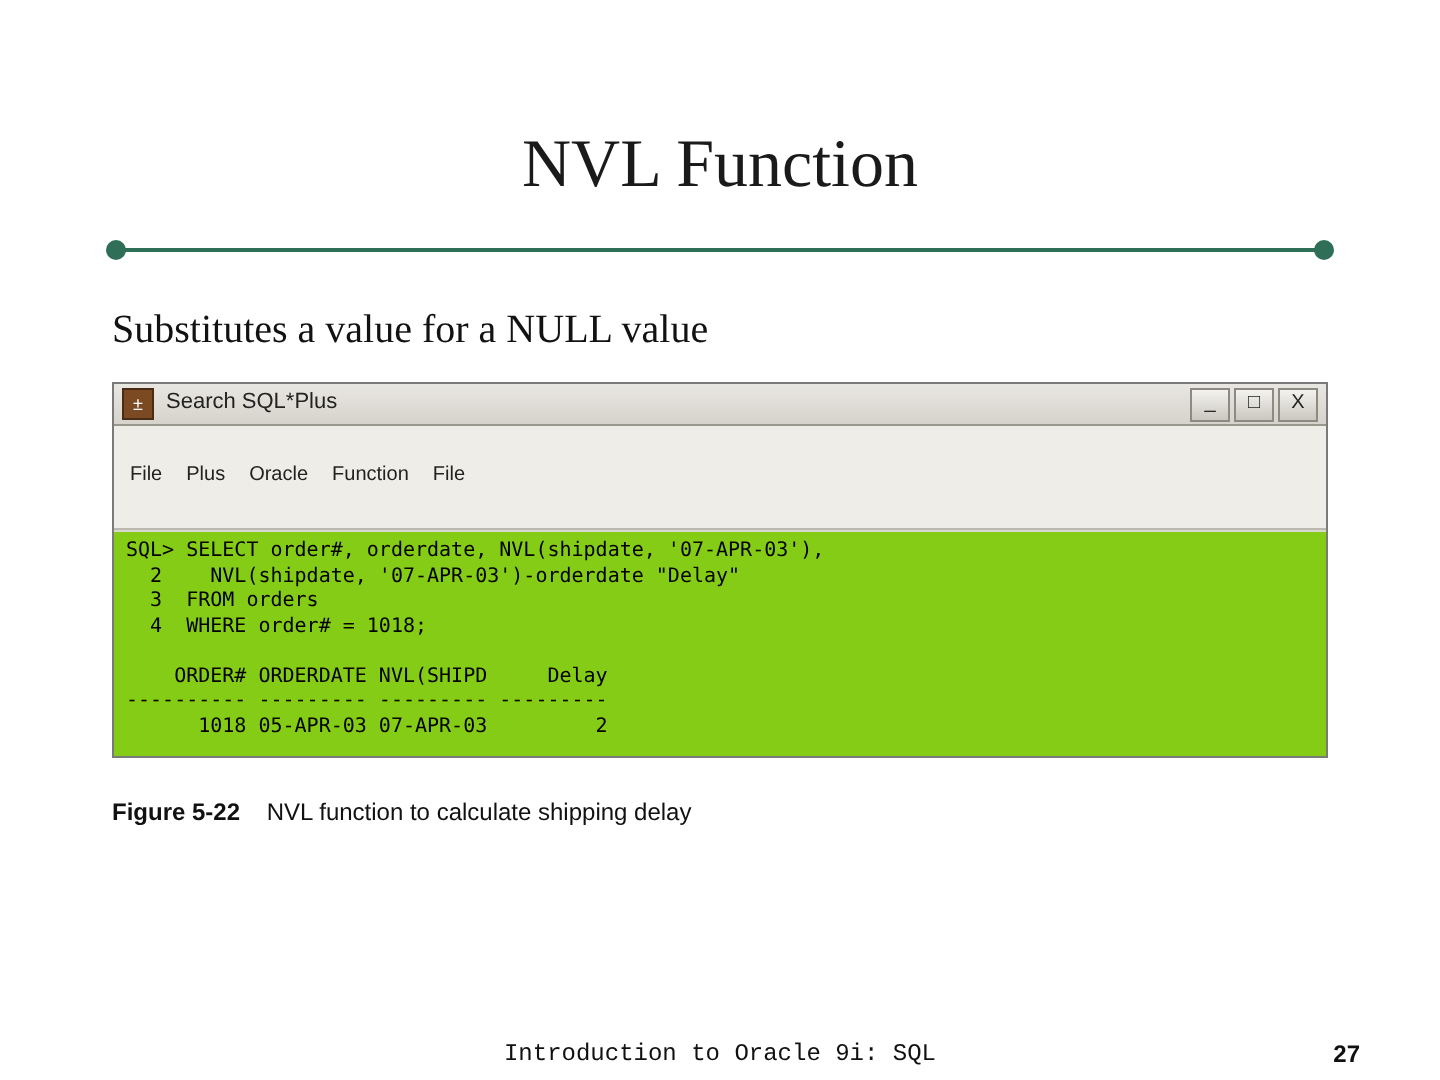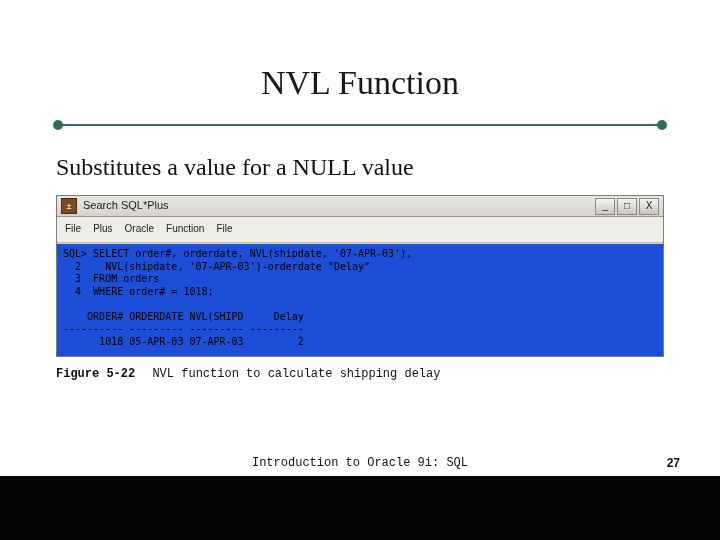--- a/index.html
+++ b/index.html
@@ -7,21 +7,21 @@
     padding: 0;
     width: 720px;
     height: 540px;
     background: #050505;
     font-family: "Times New Roman", Times, serif;
     overflow: hidden;
   }
   .slide {
     position: relative;
     width: 720px;
-    height: 476px;
+    height: 540px;
     background: #ffffff;
     box-sizing: border-box;
   }
   .title {
     text-align: center;
     font-size: 34px;
     color: #1a1a1a;
     padding-top: 64px;
     font-weight: 400;
   }
@@ -39,21 +39,21 @@
   .rule .dot {
     position: absolute;
     width: 10px; height: 10px;
     background: #2f6f58;
     border-radius: 50%;
     top: 2px;
   }
   .rule .dot.left { left: -3px; }
   .rule .dot.right { right: -3px; }
   .subtitle {
-    font-size: 24px;
+    font-size: 20px;
     color: #121212;
     margin: 22px 56px 0 56px;
     font-weight: 400;
   }
   .figwrap {
     margin: 14px 56px 0 56px;
   }
   
   .win {
     border: 1px solid #7a7a7a;
@@ -100,34 +100,34 @@
     font-size: 10px;
     color: #222;
   }
   .menubar {
     height: 17px;
     background: #efede7;
     border-bottom: 1px solid #bbb8b0;
     display: flex;
     align-items: center;
     gap: 12px;
-    padding: 4px 8px;
+    padding: 17px 8px;
     font-family: Tahoma, Arial, sans-serif;
     font-size: 10px;
     color: #222;
   }
   .term {
-    background: #1d4ed8;
+    background: #84cc16;
     padding: 4px 6px 8px 6px;
     white-space: pre;
     border-top: 1px solid #d9d7d0;
   }
   .caption {
-    margin-top: 10px;
-    font-family: Liberation Mono, monospace;
+    margin-top: 20px;
+    font-family: Liberation Sans, sans-serif;
     font-size: 12px;
     color: #111;
   }
   .caption .figlabel { font-weight: 700; margin-right: 10px; }
   .footer {
     position: absolute;
     bottom: 20px;
     left: 0; right: 0;
     font-family: Arial, Helvetica, sans-serif;
     font-size: 12px;

